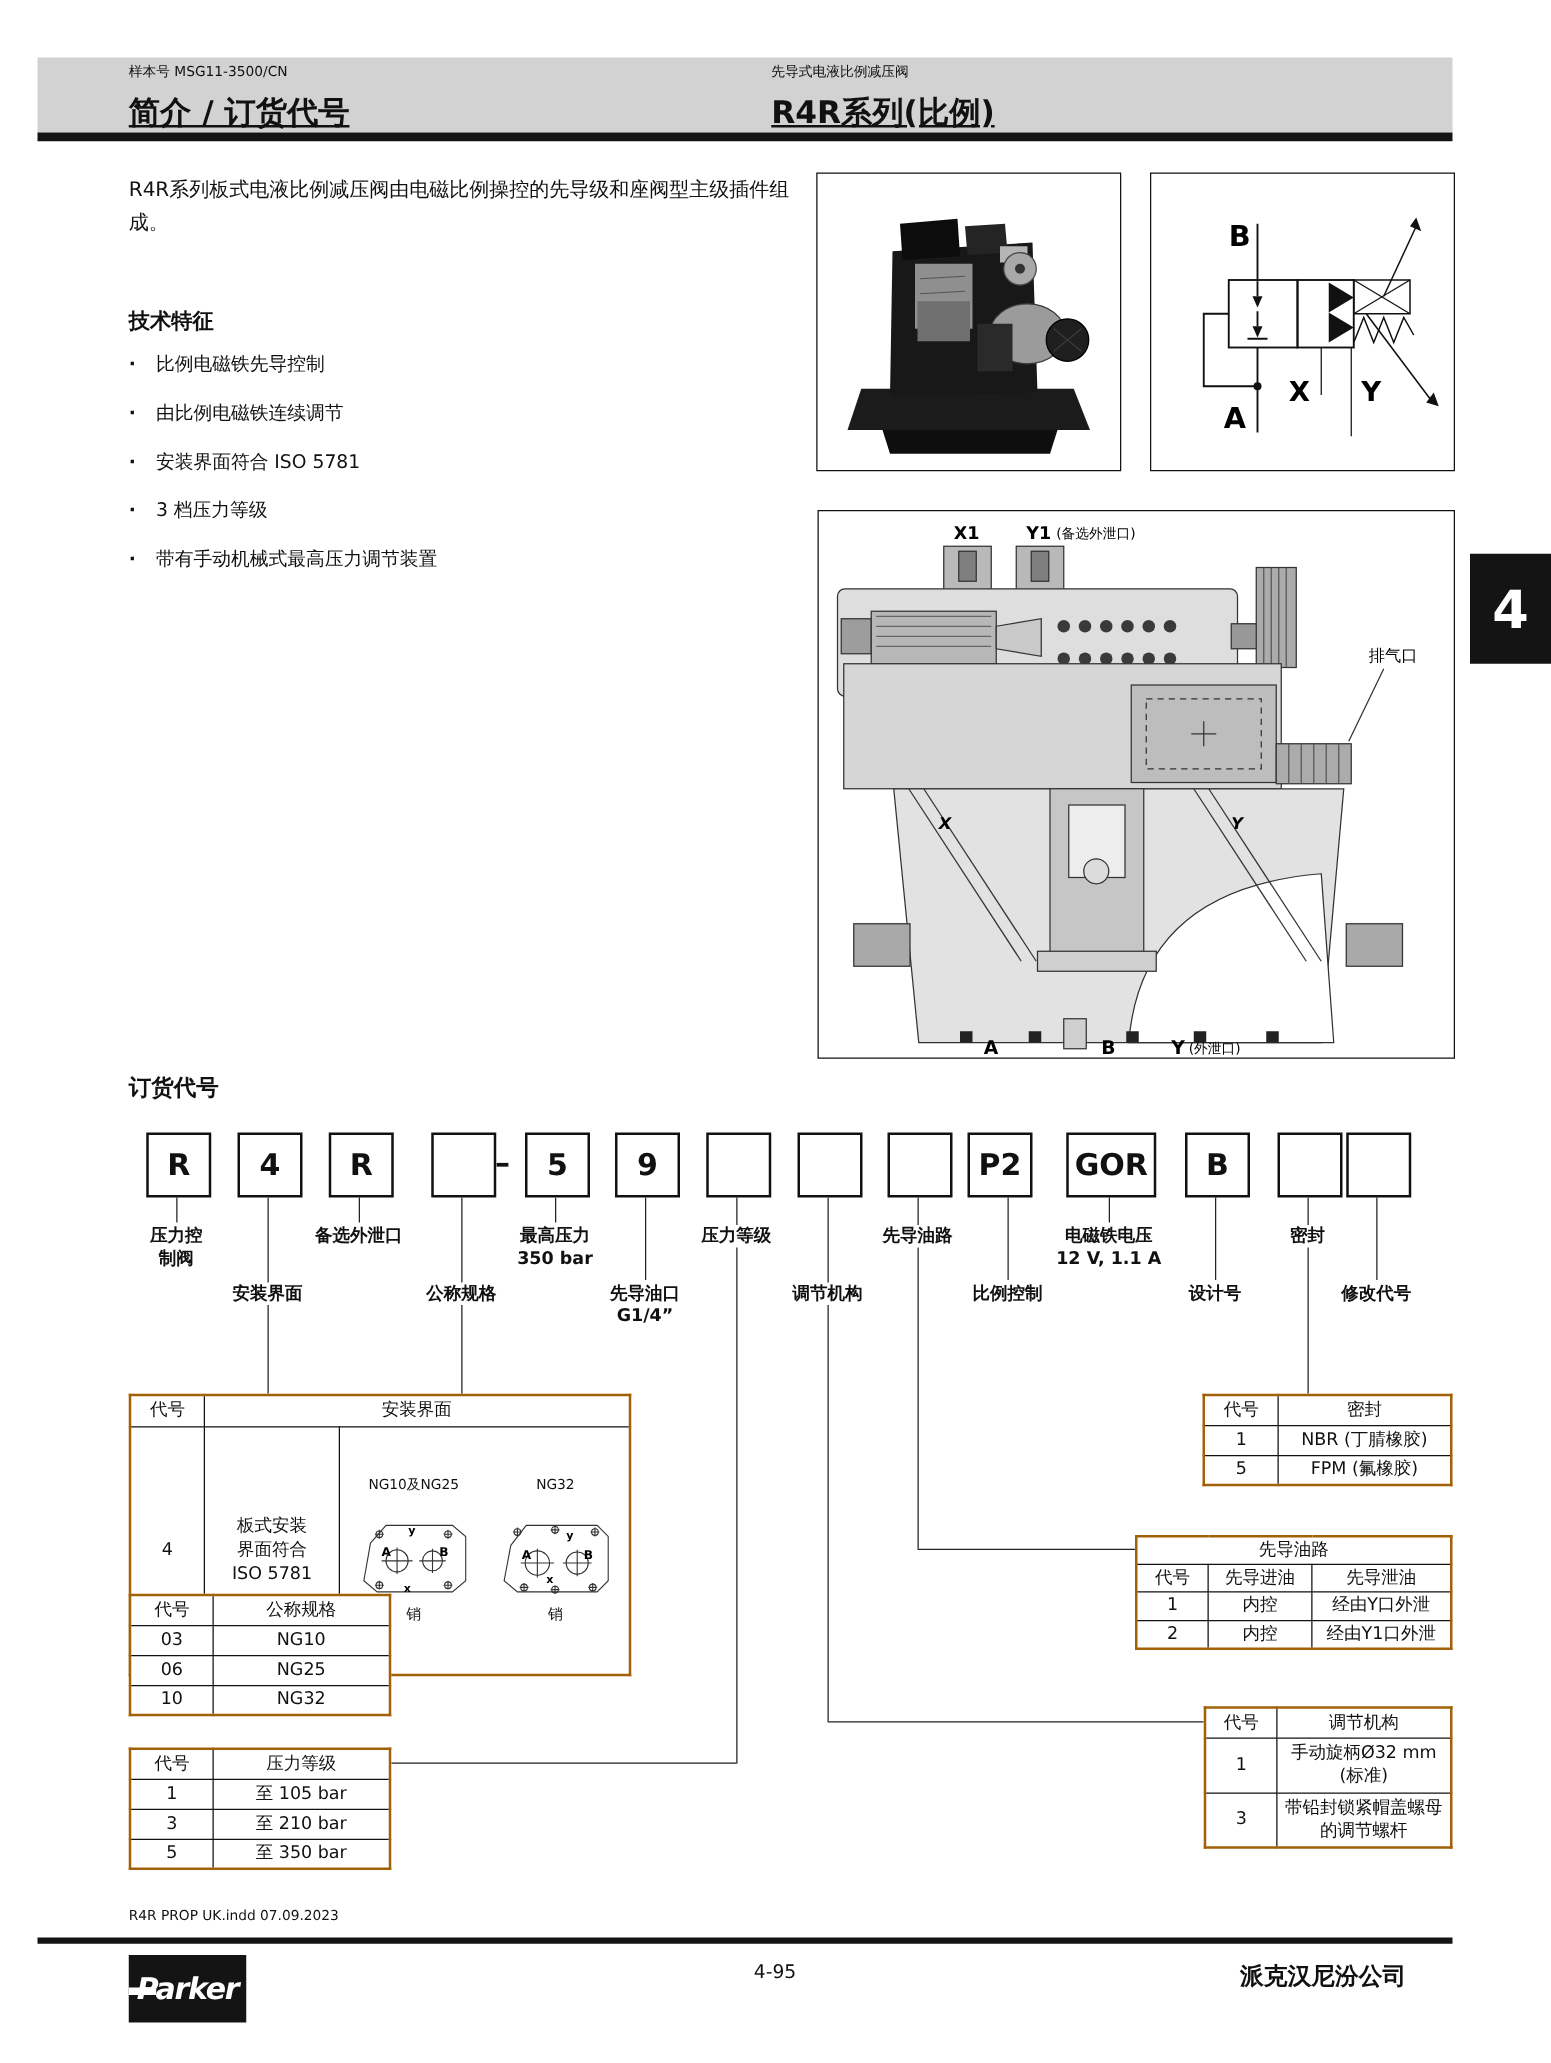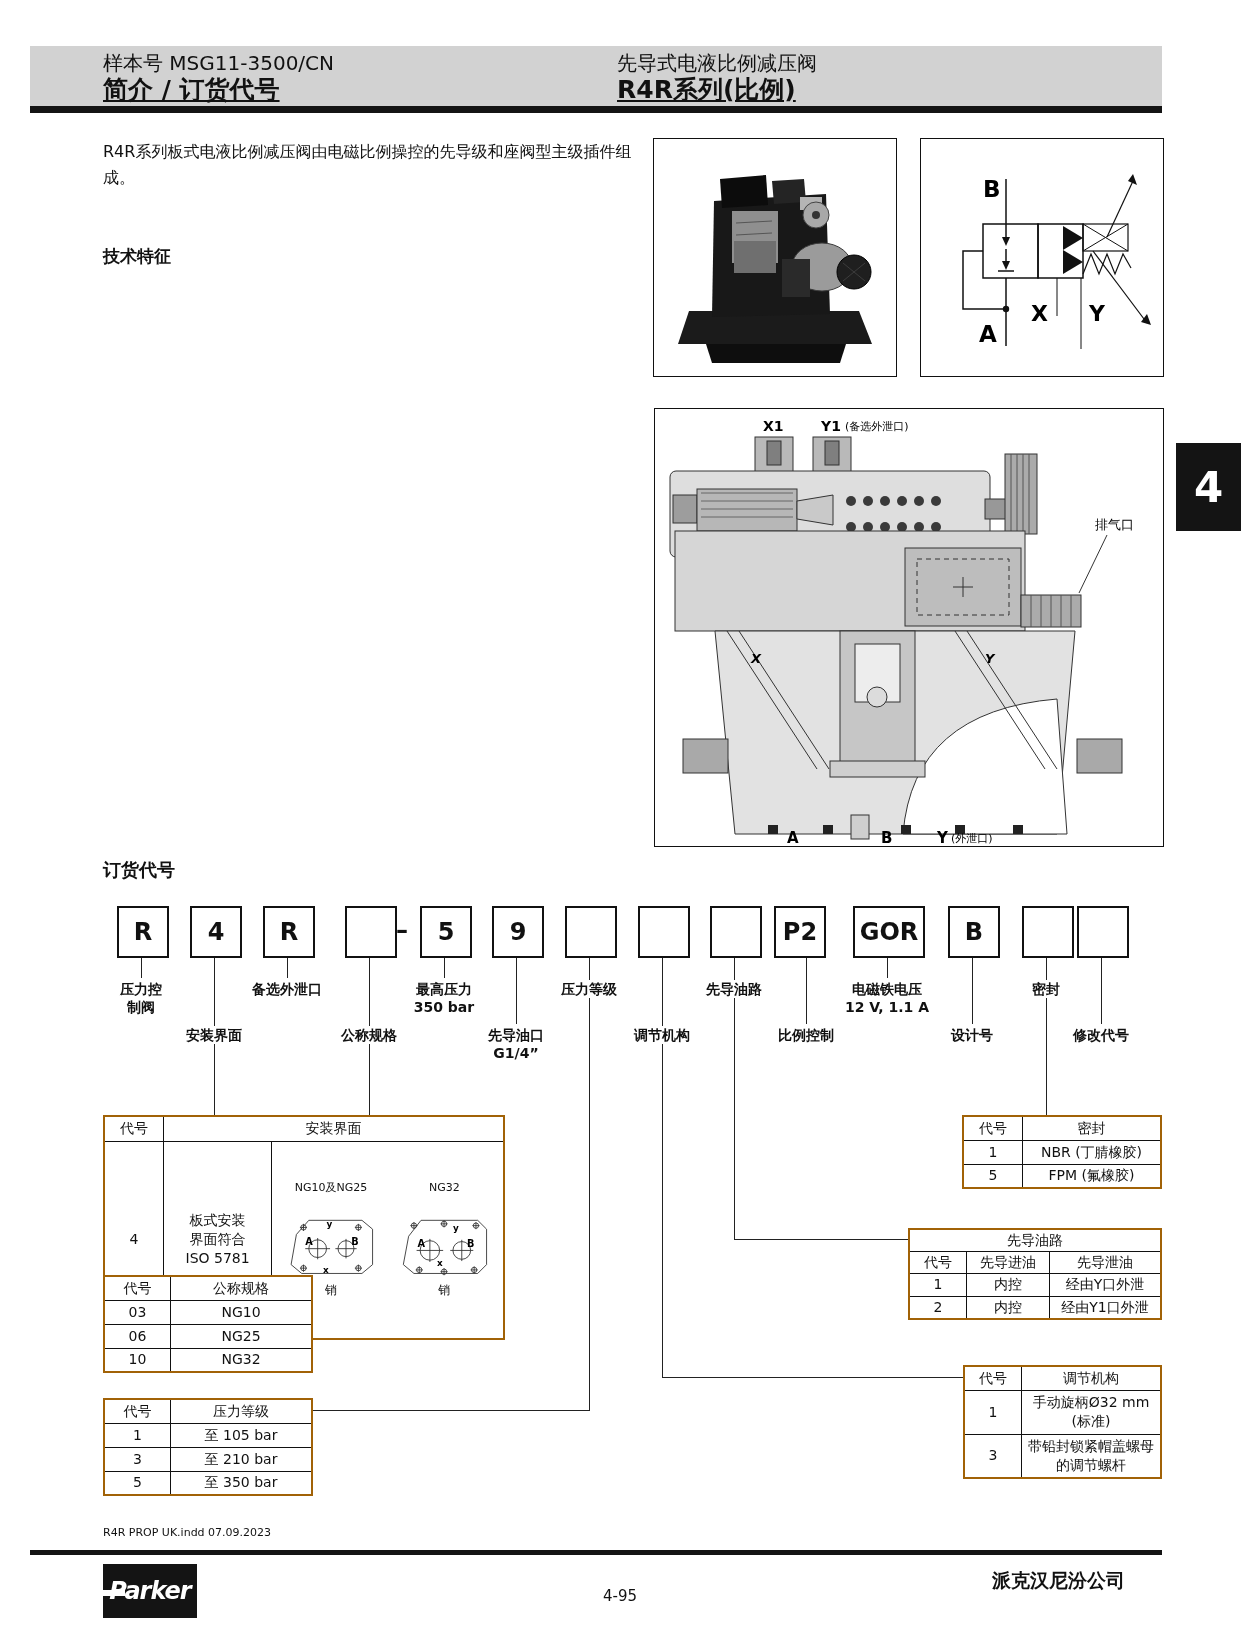--- a/index.html
+++ b/index.html
@@ -3,21 +3,21 @@
 <meta charset="utf-8">
 <style>
   html,body{margin:0;padding:0;background:#fff;}
   #page{position:relative;width:1241px;height:1650px;background:#fff;overflow:hidden;
         font-family:"DejaVu Sans",sans-serif;color:#111;}
   .vline{position:absolute;width:1px;background:#222;}
   .hline{position:absolute;height:1px;background:#222;}
   
   .hdr-band{position:absolute;left:30px;top:46px;width:1132px;height:60px;background:#d2d2d2;}
   .hdr-bar{position:absolute;left:30px;top:106px;width:1132px;height:7px;background:#141414;}
-  .hdr-small{position:absolute;font-size:20px;}
+  .hdr-small{position:absolute;font-size:11px;}
   .hdr-big{position:absolute;font-size:25px;font-weight:bold;text-decoration:underline;}
   
   .para{position:absolute;left:103px;width:560px;font-size:16px;line-height:1.65;}
   .feat-head{position:absolute;left:103px;font-size:17px;font-weight:bold;}
   .feat-list{position:absolute;left:103px;margin:0;padding:0;list-style:none;}
   .feat-list li{font-size:15px;margin-bottom:20px;display:flex;}
   .feat-list li::before{content:"·";font-weight:bold;margin-right:16px;}
   
   .figbox{position:absolute;border:1px solid #111;background:#fff;}
   
@@ -34,21 +34,21 @@
   
   table.tbl{position:absolute;border-collapse:collapse;background:#fff;z-index:4;}
   .tbl th,.tbl td{border:1px solid #111;font-size:14px;font-weight:normal;text-align:center;
                   padding:1px 4px;white-space:pre-line;line-height:1.35;}
   .tbl{border:2px solid #a16207;}
   .diag-label{font-size:11px;text-align:center;}
   .pin-label{font-size:12px;text-align:center;}
   
   .foot-rule{position:absolute;left:30px;top:1550px;width:1132px;height:5px;background:#141414;}
   .foot-file{position:absolute;left:103px;top:1526px;font-size:11px;}
-  .foot-page{position:absolute;left:540px;top:1568px;width:160px;text-align:center;font-size:15px;margin-top:19px;}
+  .foot-page{position:absolute;left:540px;top:1568px;width:160px;text-align:center;font-size:15px;}
   .foot-co{position:absolute;left:900px;top:1568px;width:225px;text-align:right;
            font-size:19px;font-weight:bold;}
   .logo{position:absolute;left:103px;top:1564px;width:94px;height:54px;background:#141414;
         color:#fff;display:flex;align-items:center;justify-content:center;}
   .logo span{font-style:italic;font-weight:bold;font-size:24px;letter-spacing:-1px;}
   .logo::before{content:"";position:absolute;left:0;top:26px;width:22px;height:6px;background:#fff;}
   svg text{font-family:"DejaVu Sans",sans-serif;}
 </style>
 </head>
 <body>
@@ -57,20 +57,37 @@
 
   <div class="hdr-band"></div>
   <div class="hdr-small" style="left:103px;top:50px;">样本号 MSG11-3500/CN</div>
   <div class="hdr-big" style="left:103px;top:73px;">简介 / 订货代号</div>
   <div class="hdr-small" style="left:617px;top:50px;">先导式电液比例减压阀</div>
   <div class="hdr-big" style="left:617px;top:73px;">R4R系列(比例)</div>
   <div class="hdr-bar"></div>
 
   <div class="para" style="top:139px;">R4R系列板式电液比例减压阀由电磁比例操控的先导级和座阀型主级插件组成。</div>
   <div class="feat-head" style="top:245px;">技术特征</div>
+  <ul class="feat-list" style="top:282px;">
+    <li>
+        <span>比例电磁铁先导控制</span>
+      </li>
+    <li>
+        <span>由比例电磁铁连续调节</span>
+      </li>
+    <li>
+        <span>安装界面符合 ISO 5781</span>
+      </li>
+    <li>
+        <span>3 档压力等级</span>
+      </li>
+    <li>
+        <span>带有手动机械式最高压力调节装置</span>
+      </li>
+  </ul>
 
   <div class="figbox" style="left:653px;top:138px;width:242px;height:237px;">
     <svg width="242" height="237" viewBox="0 0 242 237">
       <polygon points="35,172 205,172 218,205 24,205" fill="#1b1b1b"></polygon>
       <polygon points="52,205 192,205 186,224 58,224" fill="#0e0e0e"></polygon>
       <polygon points="60,62 172,55 176,175 58,178" fill="#181818"></polygon>
       <polygon points="66,40 112,36 114,66 68,69" fill="#0c0c0c"></polygon>
       <polygon points="118,42 150,40 152,63 120,65" fill="#242424"></polygon>
       <rect x="78" y="72" width="46" height="52" fill="#8f8f8f"></rect>
       <line x1="82" y1="84" x2="118" y2="82" stroke="#555"></line>

